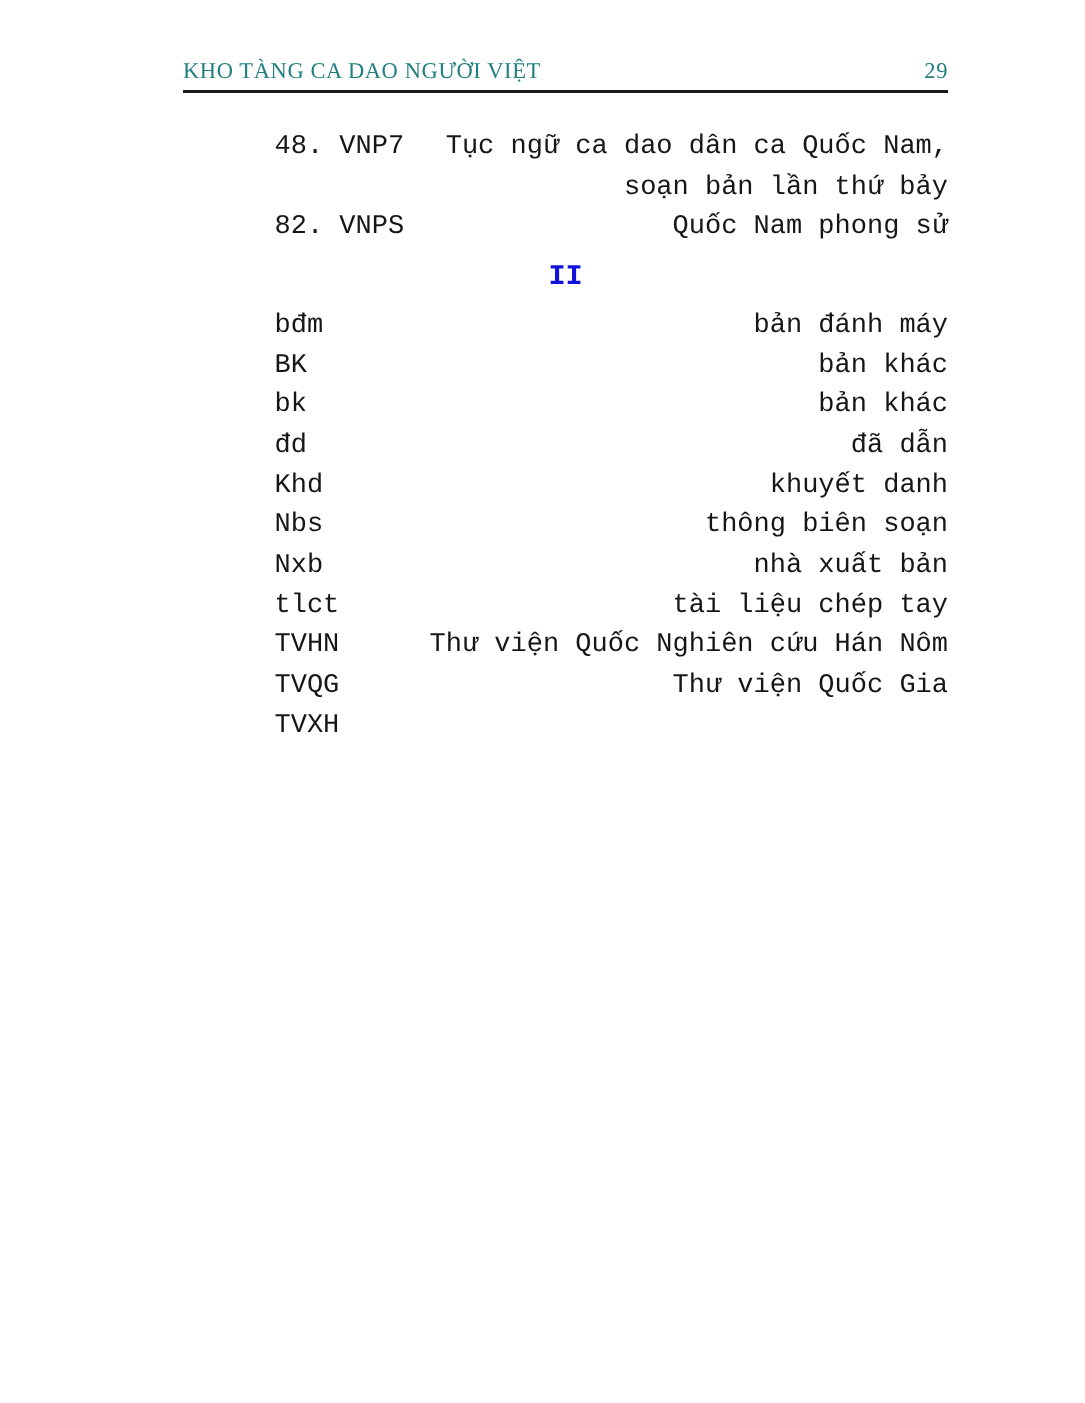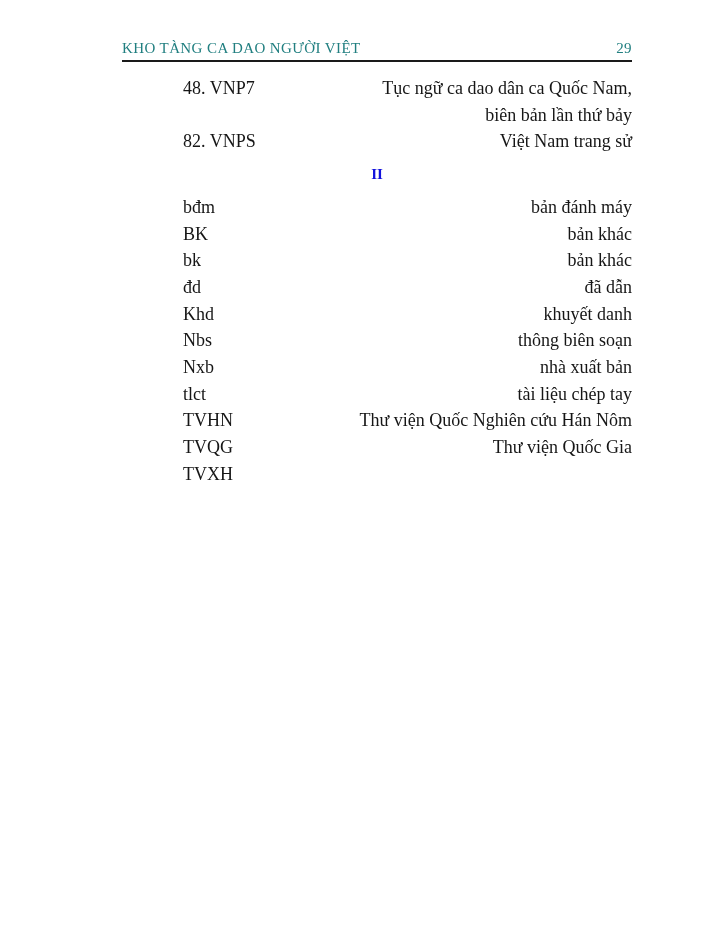--- a/index.html
+++ b/index.html
@@ -32,69 +32,70 @@
     font-size: 15px;
     line-height: 18px;
     letter-spacing: 0.4px;
     color: var(--header-teal);
   }
   .rule {
     margin-top: 3px;
     border-bottom: 2px solid #1a1a1a;
   }
   .rows {
-    margin-top: 13px;
+    margin-top: 23px;
     font-size: 18px;
     line-height: 26.7px;
+    font-family: Liberation Mono, monospace;
   }
   .row {
     display: flex;
     justify-content: space-between;
     align-items: flex-start;
   }
   .abbr {
     padding-left: 61px;
     white-space: nowrap;
     flex: 0 0 auto;
   }
   .meaning {
     text-align: right;
     flex: 1 1 auto;
   }
   .section-heading {
     text-align: center;
     color: var(--section-blue);
     font-weight: bold;
-    font-size: 15px;
+    font-size: 19px;
     line-height: 26.7px;
     margin: 6px 0;
   }
 </style>
 </head>
 <body>
 
 <div class="page">
   <div class="content">
 
     <div class="running-header">
       <span>KHO TÀNG CA DAO NGƯỜI VIỆT</span>
       <span>29</span>
     </div>
     <div class="rule"></div>
 
     <div class="rows">
 
       <div class="row">
         <span class="abbr">48. VNP7</span>
-        <span class="meaning"><span>Tục ngữ ca dao dân ca Quốc Nam,</span><br><span>biên bản lần thứ bảy</span></span>
+        <span class="meaning"><span>Tục ngữ ca dao dân ca Quốc Nam,</span><br><span>soạn bản lần thứ bảy</span></span>
       </div>
 
       <div class="row">
         <span class="abbr">82. VNPS</span>
-        <span class="meaning">Việt Nam trang sử</span>
+        <span class="meaning">Quốc Nam phong sử</span>
       </div>
 
       <div class="section-heading">II</div>
 
       <div>
 
           <div class="row">
             <span class="abbr">bđm</span>
             <span class="meaning">bản đánh máy</span>
           </div>

